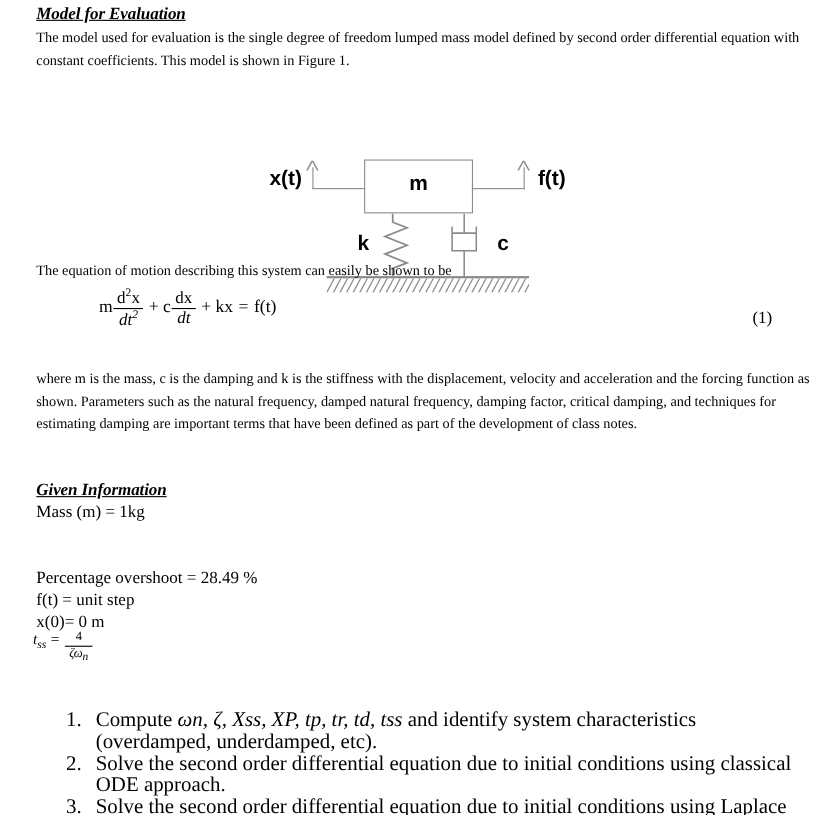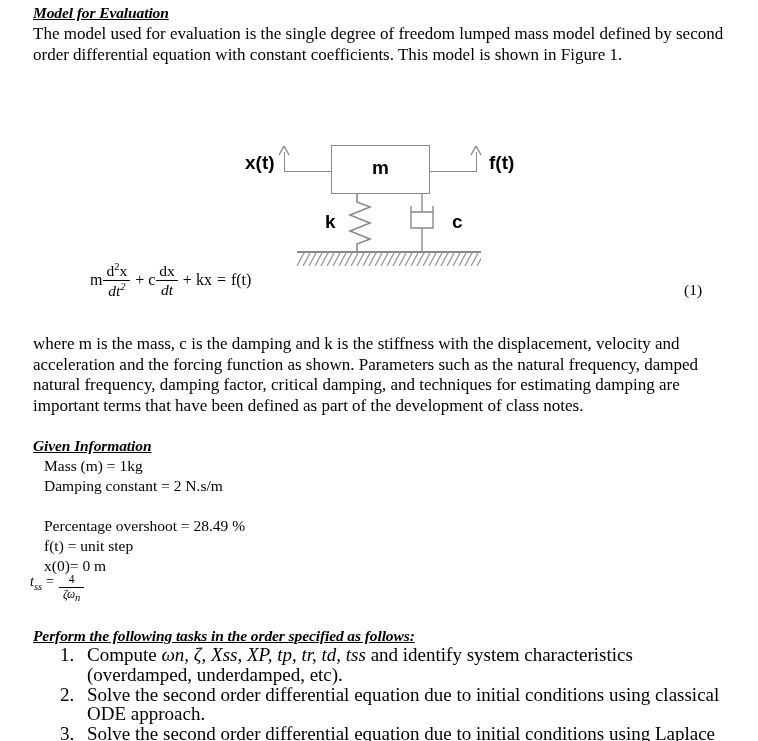--- a/index.html
+++ b/index.html
@@ -25,29 +25,28 @@
     position: absolute;
   }
   .heading {
     font-weight: bold;
     font-style: italic;
     text-decoration: underline;
     font-size: 15.5px;
     letter-spacing: -0.1px;
   }
   .para {
-    font-size: 17px;
+    font-size: 13px;
     line-height: 20.6px;
     text-align: left;
   }
   .given-line {
     font-size: 15.5px;
     line-height: 20.5px;
     white-space: nowrap;
-    margin-left: 11px;
   }
 
   
   #figure {
     left: 0;
     top: 66px;
     width: 758px;
     height: 130px;
   }
   .mass-box {
@@ -282,20 +281,21 @@
         <line x1="156" y1="13" x2="163" y2="0"></line>
           <line x1="162" y1="13" x2="169" y2="0"></line>
         <line x1="168" y1="13" x2="175" y2="0"></line>
           <line x1="174" y1="13" x2="181" y2="0"></line>
         <line x1="180" y1="13" x2="187" y2="0"></line>
       </g>
     </svg>
   </div>
 
 
+  <div class="block para" style="left:33px; top:236px; width:700px;">The equation of motion describing this system can easily be shown to be</div>
 
   <div id="eq1" class="block eqrow">
     <span>m</span>
     <span class="frac">
       <span class="num"><span>d</span><sup class="sm">2</sup><span>x</span></span>
       <span class="bar"></span>
       <span class="den"><span>dt</span><sup class="sm">2</sup></span>
     </span>
     <span style="padding:0 4px;">+</span>
     <span>c</span>
@@ -309,36 +309,34 @@
     <span style="padding:0 5px;">=</span>
     <span>f(t)</span>
   </div>
   <div class="eqnum">(1)</div>
 
   <div class="block para" style="left:33px; top:334px; width:706px;">where m is the mass, c is the damping and k is the stiffness with the displacement, velocity and acceleration and the forcing function as shown.  Parameters such as the natural frequency, damped natural frequency, damping factor, critical damping, and techniques for estimating damping are important terms that have been defined as part of the development of class notes.</div>
 
   <div class="block heading" style="left:33px; top:437px;">Given Information</div>
 
   <div class="block given-line" style="left:33px; top:456px;">Mass (m) = 1kg</div>
-  <div class="block given-line" style="left:33px; top:476px;">Damping constant = 2 N.s/m</div>
   <div class="block given-line" style="left:33px; top:516px;">Percentage overshoot = 28.49 %</div>
   <div class="block given-line" style="left:33px; top:536px;">f(t) = unit step</div>
   <div class="block given-line" style="left:33px; top:556px;">x(0)= 0 m</div>
 
   <div id="tss-formula" class="block">
     <span class="mathi"><span>t</span><sub class="sm">ss</sub></span>
     <span style="padding:0 4px; font-style:normal;">=</span>
     <span class="frac tss-frac">
       <span class="num">4</span>
       <span class="bar"></span>
       <span class="den"><span>ζω</span><sub class="sm">n</sub></span>
     </span>
   </div>
 
-  <div id="tasks-heading" class="block heading">Perform the following tasks in the order specified as follows:</div>
 
   <div id="task-list" class="block">
     <ol class="tasks">
       <li><span>Compute </span><span class="mathi">ωn, ζ, Xss, XP, tp, tr, td, tss</span><span> and identify system characteristics (overdamped, underdamped, etc).</span></li>
       <li>Solve the second order differential equation due to initial conditions using classical ODE approach.</li>
       <li>Solve the second order differential equation due to initial conditions using Laplace approach.</li>
     </ol>
   </div>
 
 </div>

